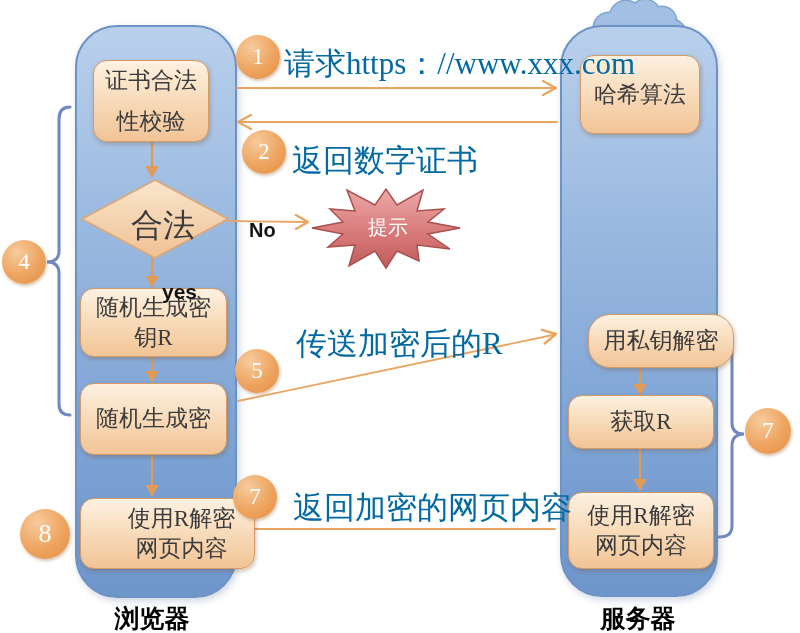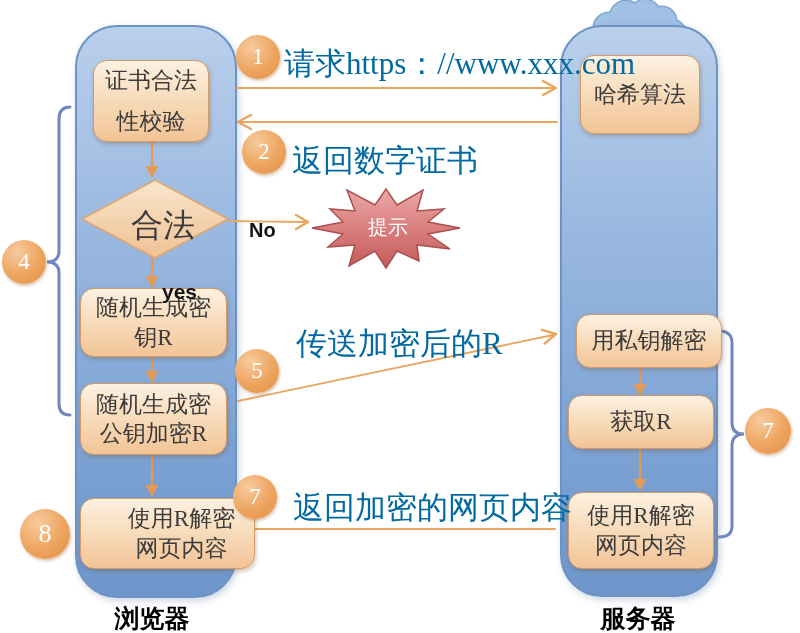--- a/index.html
+++ b/index.html
@@ -127,31 +127,30 @@
     <span>证书合法</span>
     <span>性校验</span>
   </div>
   <div class="diamond-label" style="z-index:3;">合法</div>
   <div class="node" style="left:80px;top:288px;width:145px;height:67px;z-index:3;">
     <span>随机生成密</span>
     <span>钥R</span>
   </div>
   <div class="node" style="left:80px;top:383px;width:145px;height:70px;z-index:3;">
     <span>随机生成密</span>
-    <span>公钥加密R</span>
   </div>
   <div class="node" style="left:80px;top:498px;width:145px;height:69px;z-index:3;padding-left:28px;">
     <span>使用R解密</span>
     <span>网页内容</span>
   </div>
 
   <div class="node" style="left:580px;top:55px;width:118px;height:77px;z-index:3;">
     <span>哈希算法</span>
   </div>
-  <div class="node" style="left:576px;top:314px;width:144px;height:52px;z-index:3;">
+  <div class="node" style="left:588px;top:314px;width:144px;height:52px;z-index:3;border-radius:22px;">
     <span>用私钥解密</span>
   </div>
   <div class="node" style="left:568px;top:395px;width:144px;height:52px;z-index:3;">
     <span>获取R</span>
   </div>
   <div class="node" style="left:568px;top:492px;width:144px;height:75px;z-index:3;">
     <span>使用R解密</span>
     <span>网页内容</span>
   </div>
 

